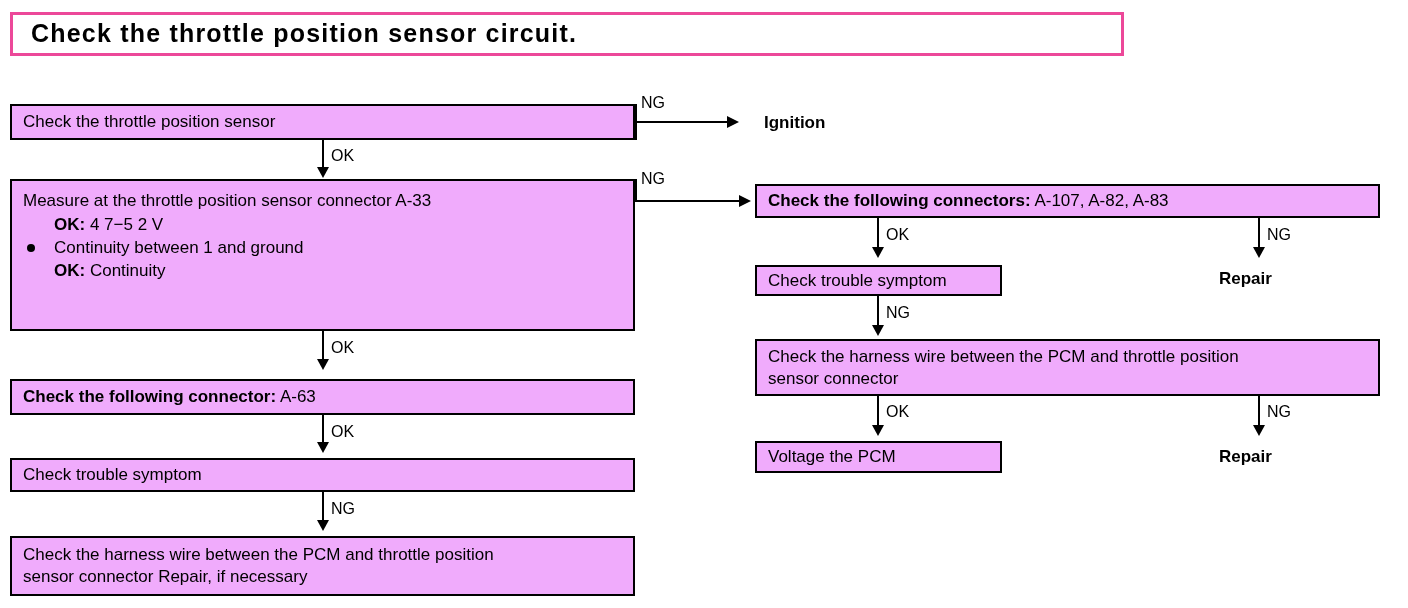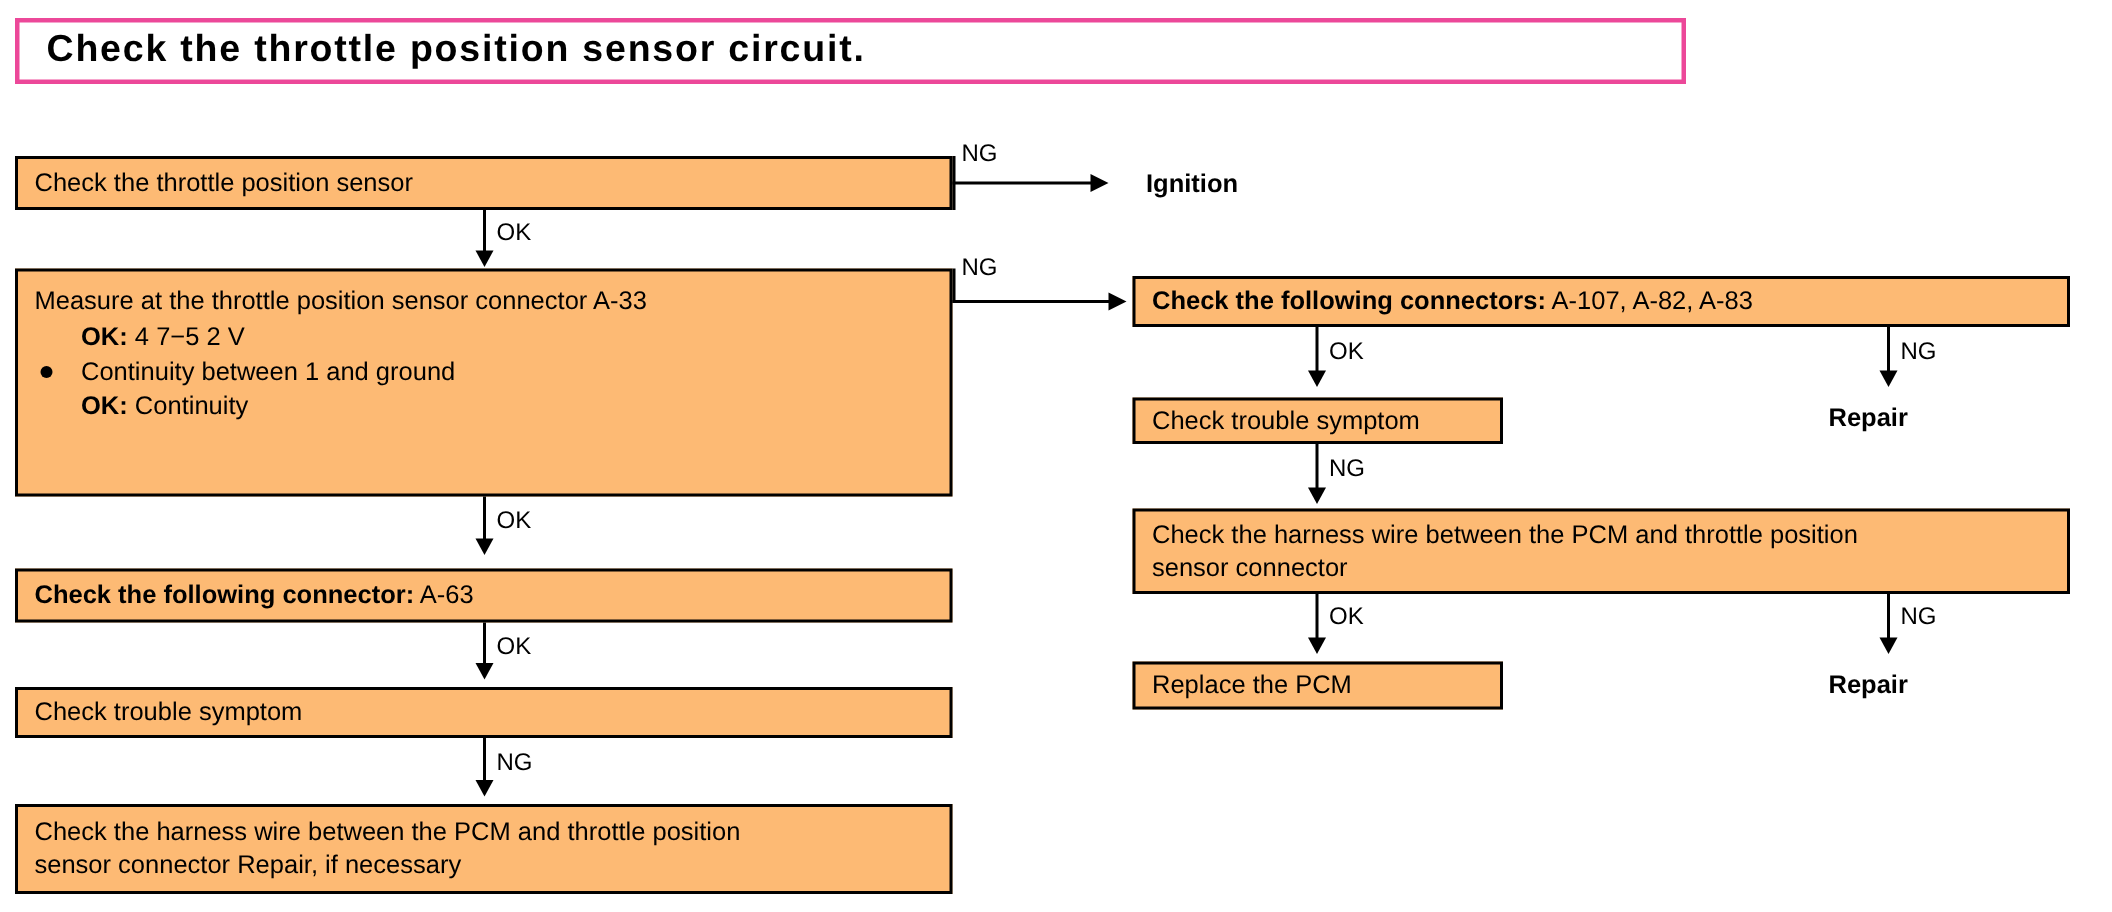--- a/index.html
+++ b/index.html
@@ -39,21 +39,21 @@
     font-size: 25px;
     font-weight: bold;
     letter-spacing: 1.2px;
     white-space: nowrap;
   }
 
   
   .box {
     position: absolute;
     border: 2px solid #000;
-    background: #fdba74;
+    background: #f0abfc;
   }
   .box-text {
     position: absolute;
     left: 11px;
     right: 6px;
     top: 50%;
     transform: translateY(-50%);
     font-size: 17px;
     line-height: 22px;
     white-space: nowrap;
@@ -238,16 +238,16 @@
   <div class="vline" style="left:877px; top:396px; height:33px;"></div>
   <div class="arrow-down" style="left:872px; top:425px;"></div>
   <div class="edge-label" style="left:886px; top:403px;">OK</div>
 
   <div class="vline" style="left:1258px; top:396px; height:33px;"></div>
   <div class="arrow-down" style="left:1253px; top:425px;"></div>
   <div class="edge-label" style="left:1267px; top:403px;">NG</div>
   <div class="term-label" style="left:1219px; top:447px;">Repair</div>
 
   <div class="box" style="left:755px; top:441px; width:247px; height:32px;">
-    <div class="box-text">Replace the PCM</div>
+    <div class="box-text">Voltage the PCM</div>
   </div>
 
 </div>
 
 </body></html>

